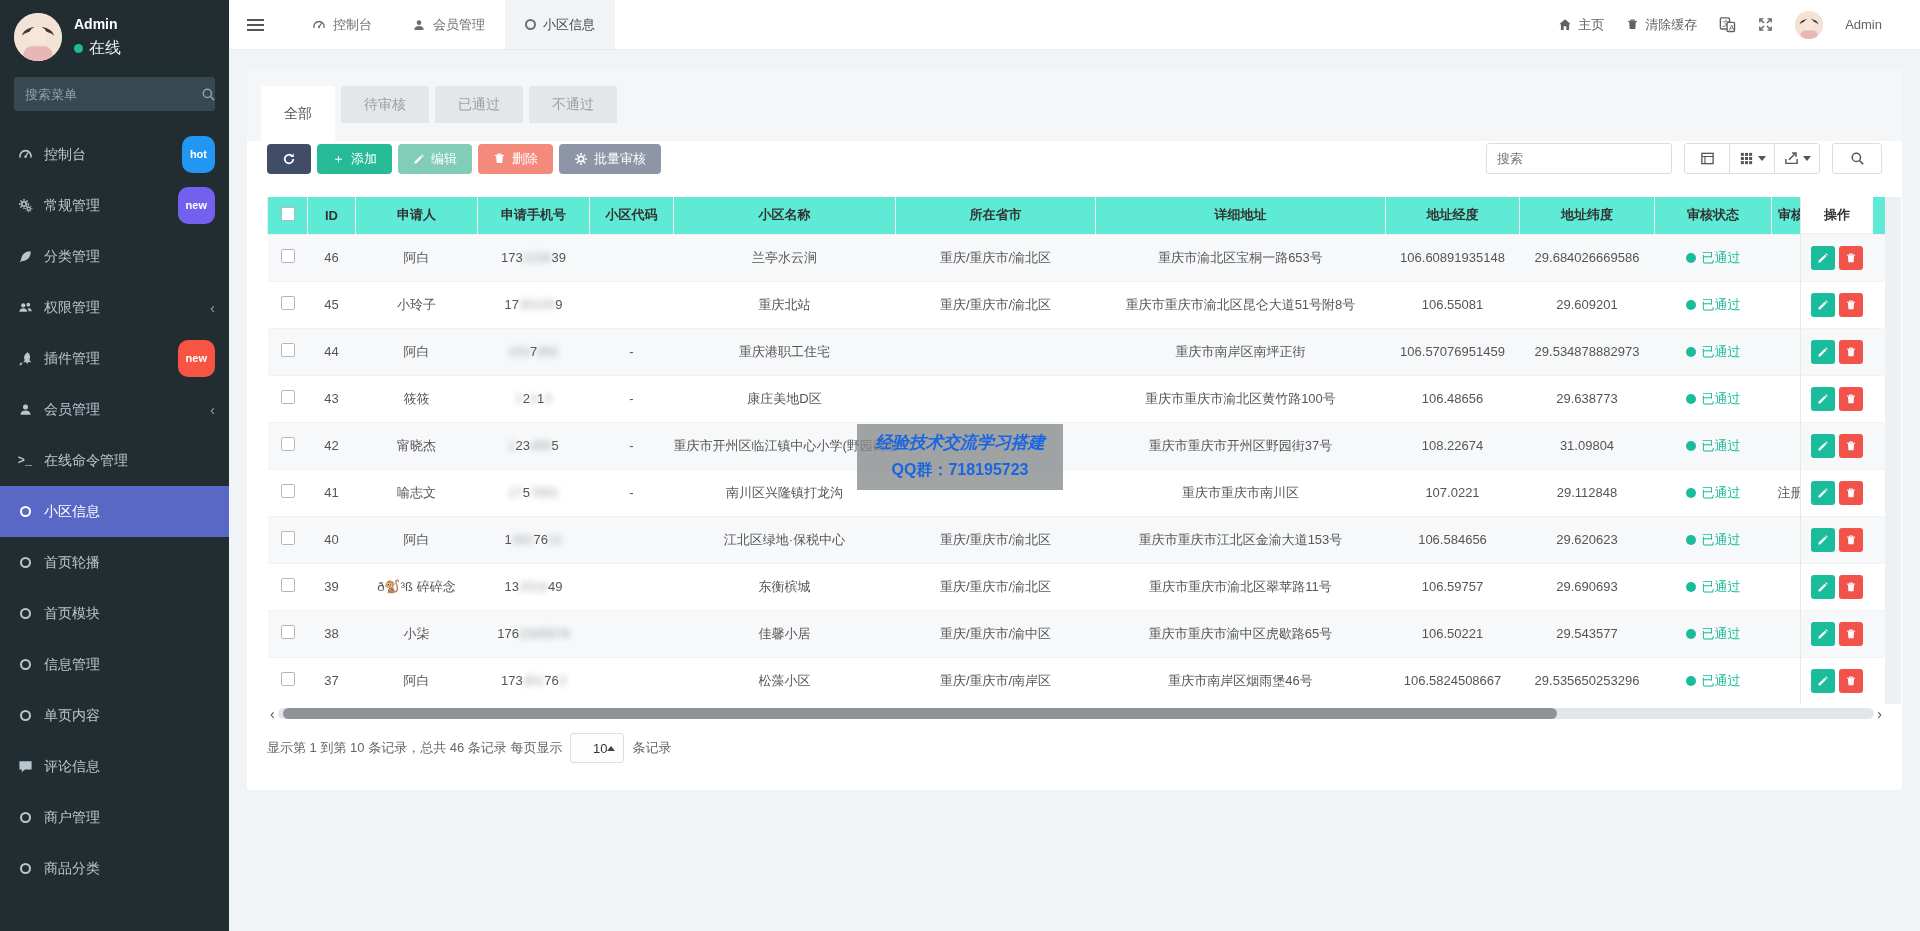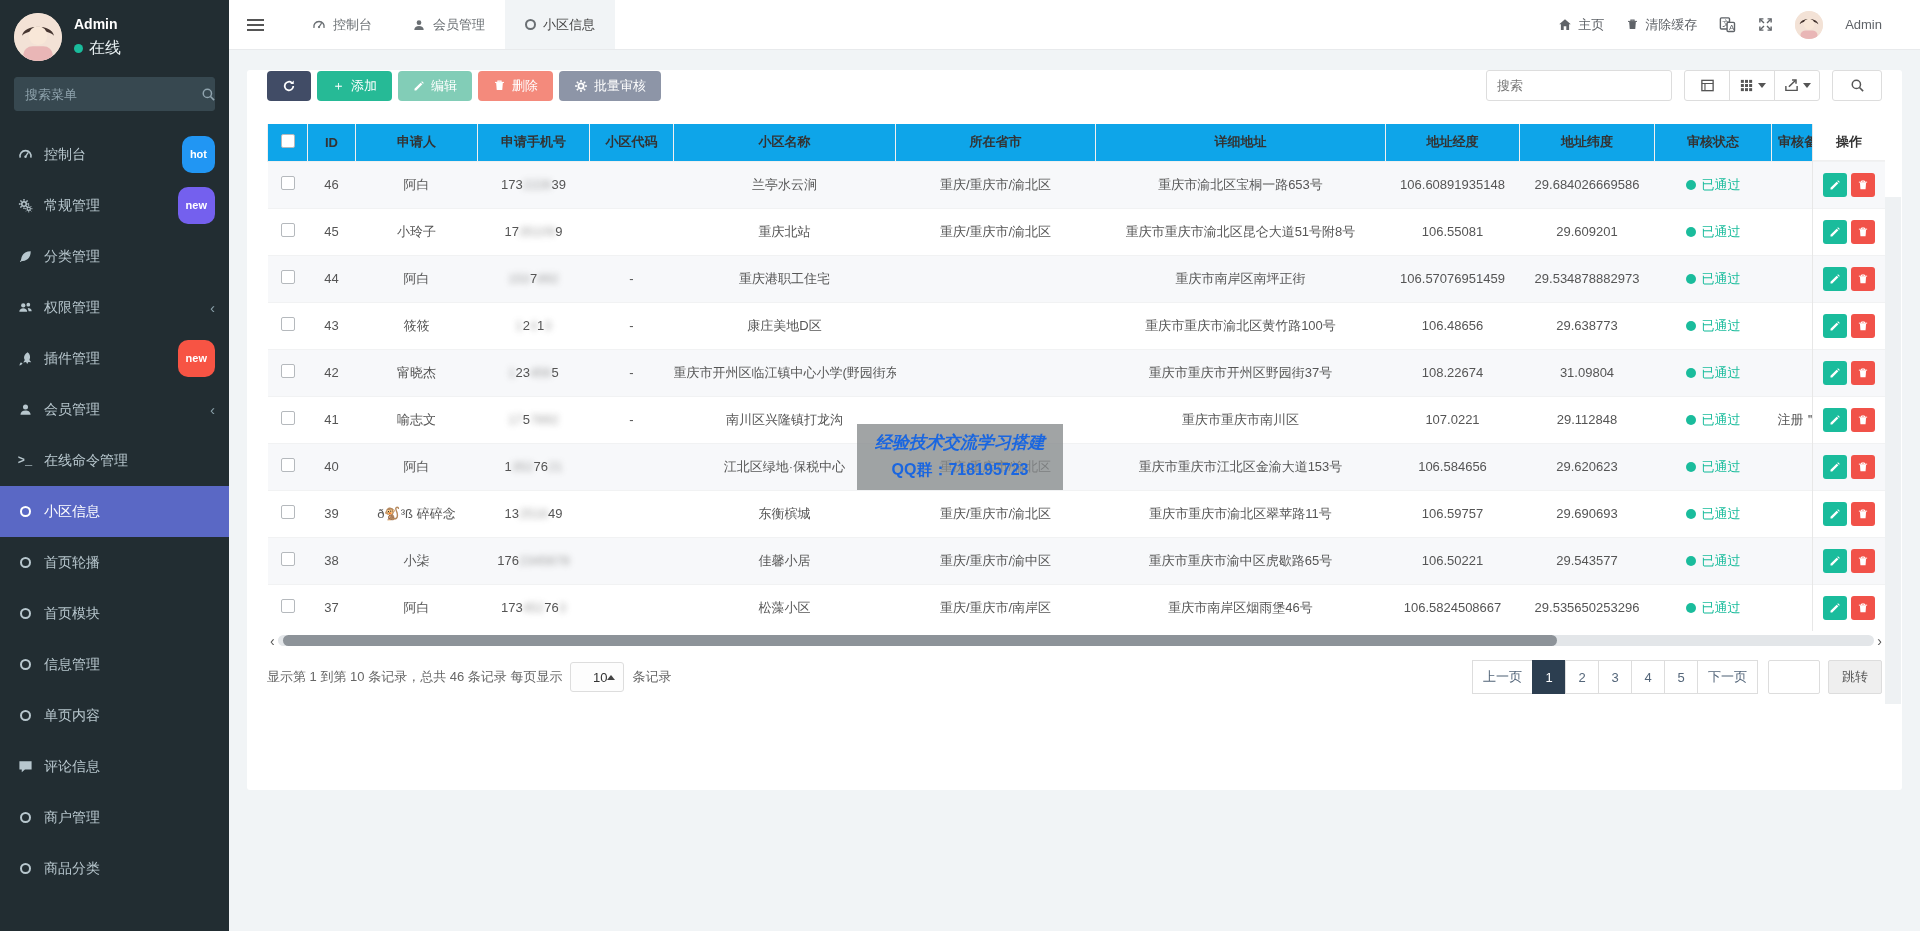--- a/index.html
+++ b/index.html
@@ -64,29 +64,29 @@
   .btn-light { height:31px; width:46px; background:#fff; border:1px solid #ddd; display:flex; align-items:center; justify-content:center; gap:4px; color:#555; cursor:pointer; margin-left:-1px; }
   .btn-group .btn-light:first-child { border-radius:3px 0 0 3px; margin-left:0; }
   .btn-group .btn-light:last-child { border-radius:0 3px 3px 0; }
   .btn-mag { margin-left:12px; border-radius:3px; width:50px; }
   .caret { width:0; height:0; border-left:4px solid transparent; border-right:4px solid transparent; border-top:5px solid #555; }
   .caret-up { width:0; height:0; border-left:4px solid transparent; border-right:4px solid transparent; border-bottom:5px solid #444; }
 
   
   .twrap { position:relative; margin:23px 0 0 20px; width:1618px; overflow:hidden; }
   table { table-layout:fixed; width:1644px; border-collapse:collapse; }
-  th { height:37px; font-size:13px; color:#333; font-weight:bold; text-align:center; border:1px solid #f0f0f0; border-top:none; background:#0ea5e9; white-space:nowrap; overflow:hidden; }
+  th { height:37px; font-size:13px; color:#333; font-weight:bold; text-align:center; border:1px solid #f0f0f0; border-top:none; background:#5eead4; white-space:nowrap; overflow:hidden; }
   td { height:47px; text-align:center; font-size:13px; color:#555; border-top:1px solid #f1f2f3; white-space:nowrap; overflow:hidden; }
   tr.odd td { background:#f7f8fa; }
   td.remark, th.remark { text-align:left; padding-left:6px; }
   .cb { width:14px; height:14px; border:1px solid #b5b9bd; border-radius:2px; background:#fff; display:inline-block; cursor:pointer; }
   .blur { filter:blur(3px); opacity:.55; }
   .status { color:var(--success); display:inline-flex; align-items:center; gap:6px; }
   .status .sdot { width:10px; height:10px; border-radius:50%; background:var(--success); display:inline-block; }
-  .fixedcol { position:absolute; right:0; top:0; width:73px; background:#fff; border-left:1px solid #e7e7e7; }
+  .fixedcol { position:absolute; right:12px; top:0; width:73px; background:#fff; border-left:1px solid #e7e7e7; }
   .fx-h { height:37px; display:flex; align-items:center; justify-content:center; font-weight:bold; border-bottom:1px solid #f0f0f0; background:#fff; }
   .fx-r { height:47px; display:flex; align-items:center; justify-content:center; border-top:1px solid #f1f2f3; }
   .fx-r.odd { background:#f7f8fa; }
   .icon-btn { width:24px; height:24px; border:none; border-radius:3px; display:inline-flex; align-items:center; justify-content:center; color:#fff; margin:0 2px; cursor:pointer; }
   .icon-btn.ed { background:var(--success); }
   .icon-btn.de { background:var(--danger); }
   .vstrip { position:absolute; top:127px; left:1638px; width:16px; height:507px; background:#eef1f3; }
 
   
   .hscroll { margin:2px 0 0 20px; width:1618px; height:15px; display:flex; align-items:center; }
@@ -340,20 +340,26 @@
           <rect x="7" y="25" width="22" height="12" rx="7" fill="#e9b6b6"></rect>
         </svg>
       </span>
     <span class="itm">Admin</span>
     <span class="itm ic"></span>
   </div>
 </header>
 
 <main class="main">
   <section class="panel">
+    <div class="tabstrip">
+        <span class="ftab active">全部</span>
+        <span class="ftab">待审核</span>
+        <span class="ftab">已通过</span>
+        <span class="ftab">不通过</span>
+      </div>
 
     <div class="toolbar">
       <button class="btn btn-refresh">
         <span class="ic">
             <svg viewBox="0 0 16 16" width="14" height="14">
               <path d="M12.9 8A4.9 4.9 0 1 1 11.3 4.4" fill="none" stroke="currentColor" stroke-width="2"></path>
               <path d="M13.4 1.6v4h-4z" fill="currentColor"></path>
             </svg>
           </span>
       </button>
@@ -800,33 +806,20 @@
 
     <div class="pfoot">
       <div class="summary">
         <span>显示第 1 到第 10 条记录，总共 46 条记录 每页显示</span>
         <span class="pgsel">
           <span>10</span>
           <span class="caret-up"></span>
         </span>
         <span>条记录</span>
       </div>
-      <div class="pager">
-        <ul>
-            <li>上一页</li>
-            <li class="active">1</li>
-            <li>2</li>
-            <li>3</li>
-            <li>4</li>
-            <li>5</li>
-            <li>下一页</li>
-          </ul>
-        <input class="jump-input" style="">
-        <button class="jump-btn">跳转</button>
-      </div>
     </div>
   </section>
 </main>
 
 <div class="watermark">
   <div class="wm1">经验技术交流学习搭建</div>
   <div class="wm2">QQ群：718195723</div>
 </div>
 
 </body></html>

